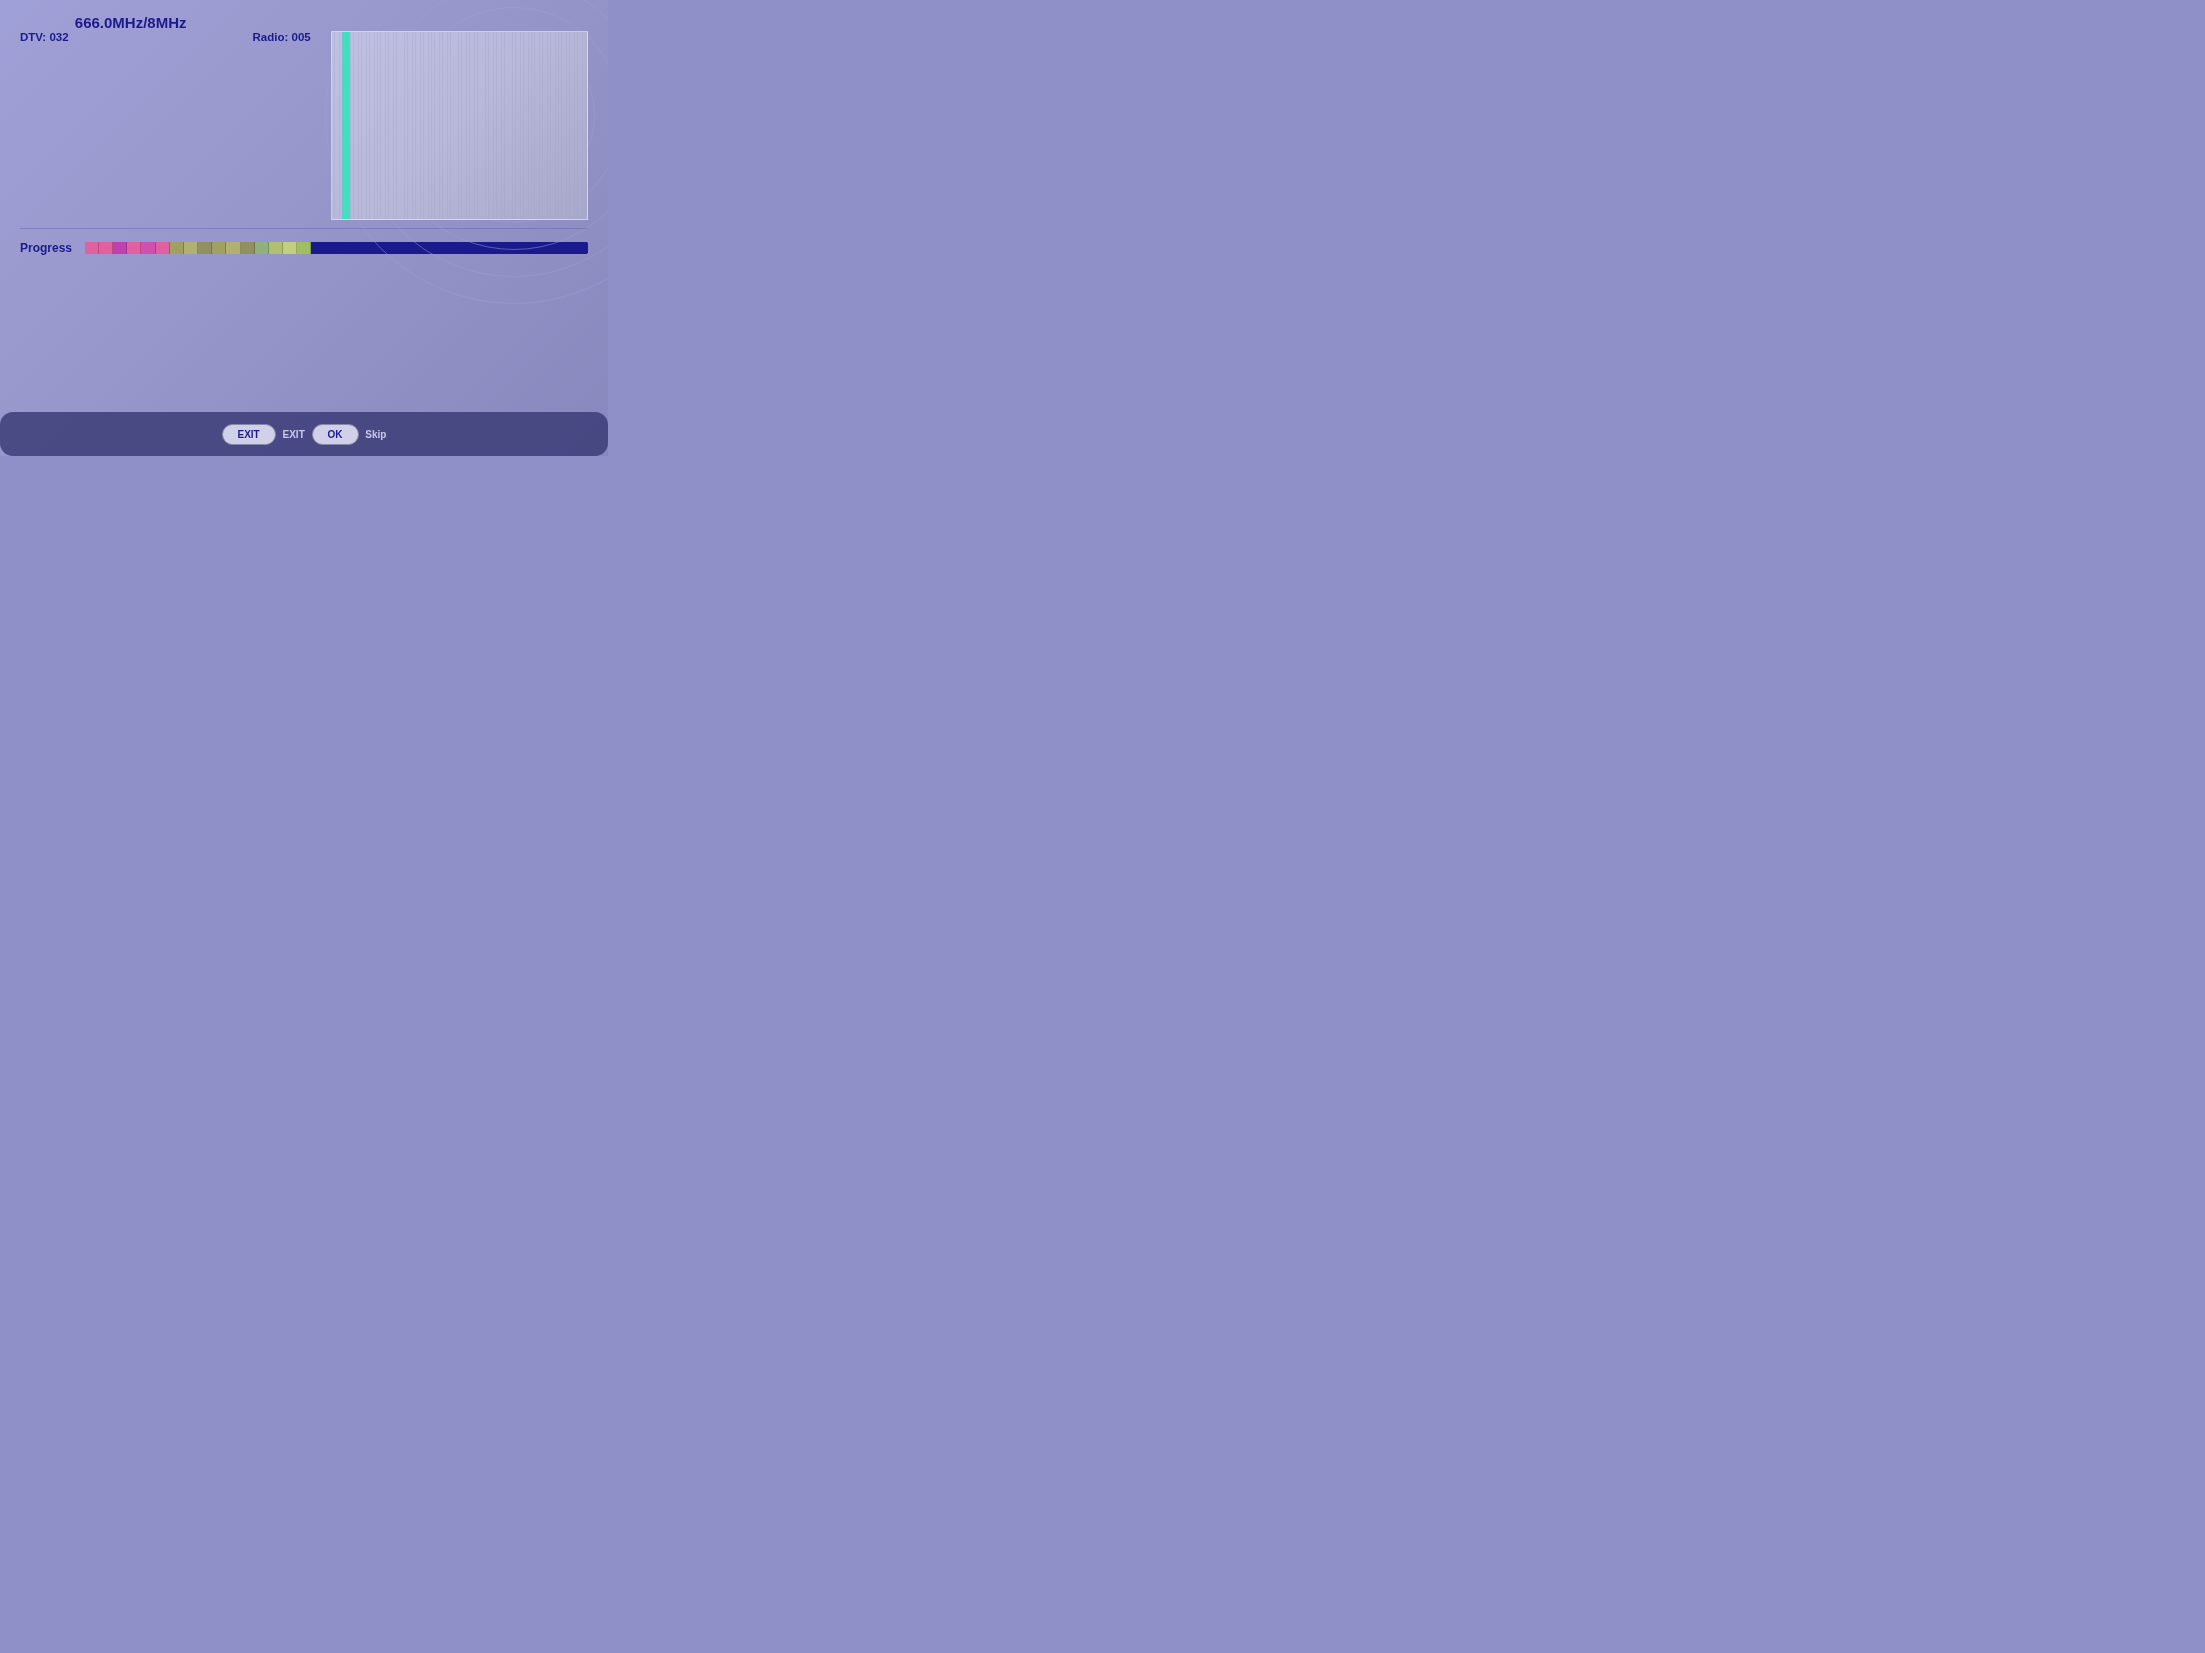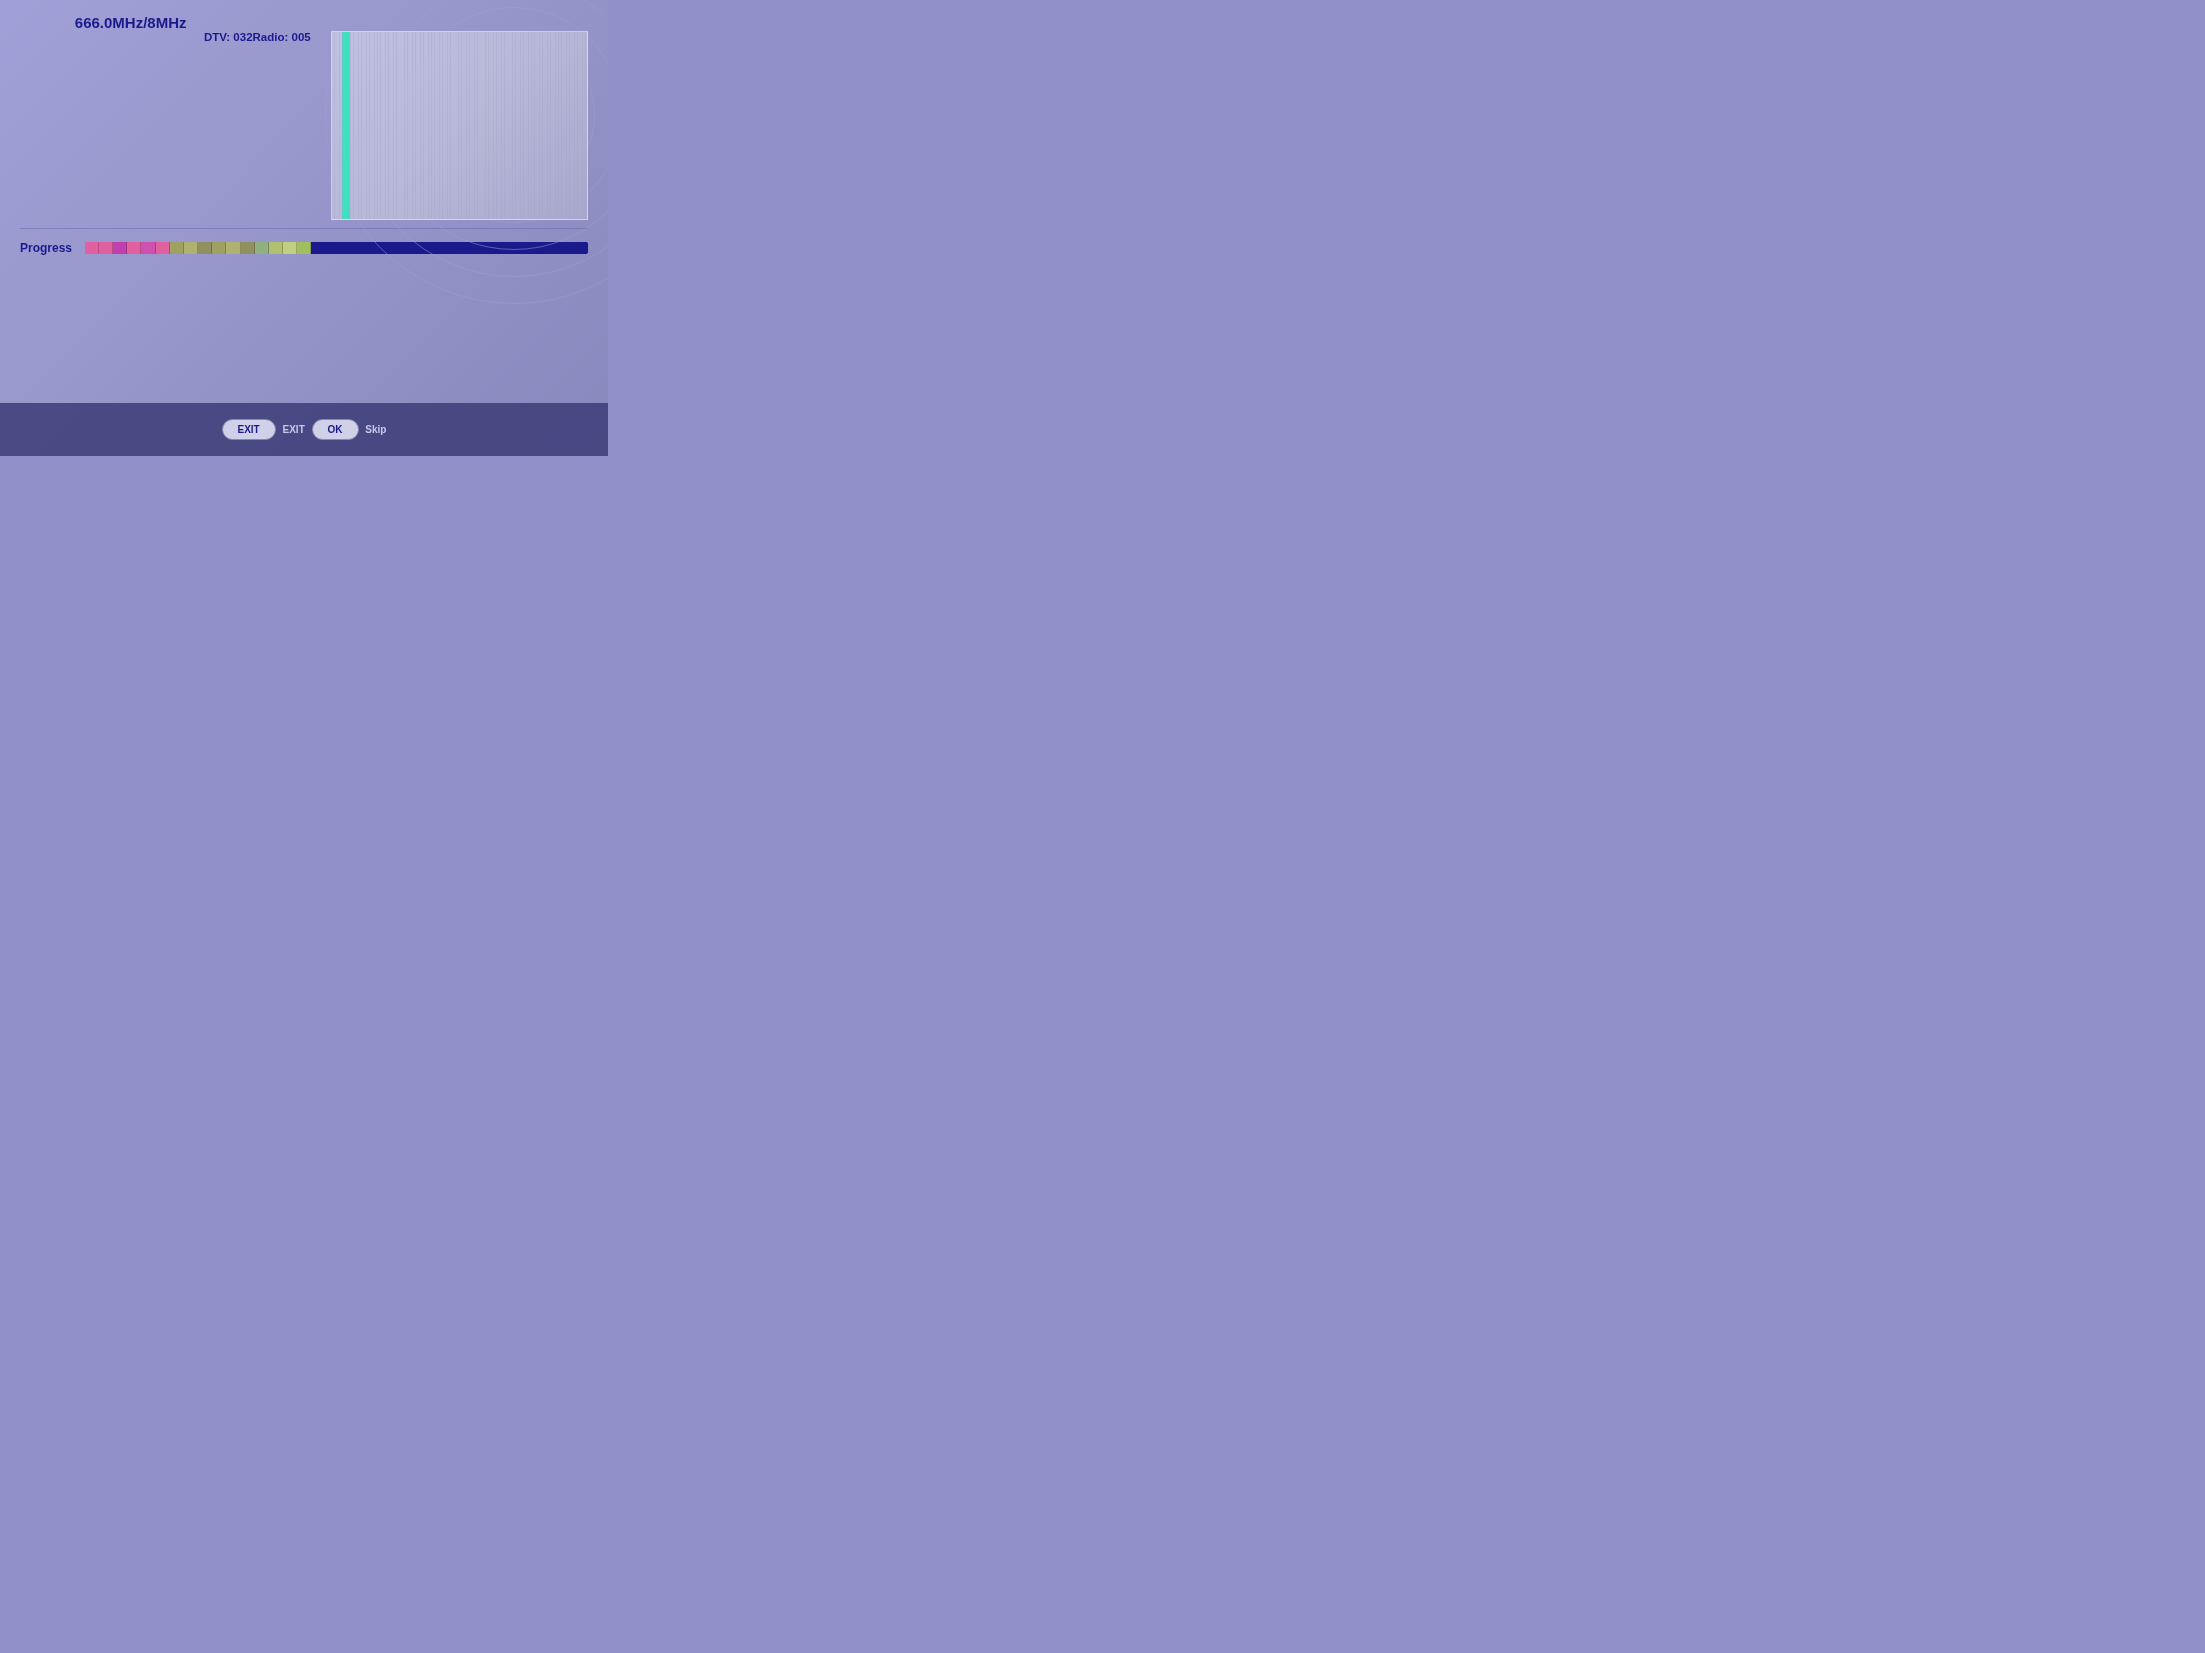--- a/index.html
+++ b/index.html
@@ -63,21 +63,21 @@
       gap: 6.8px;
       margin-bottom: 8px;
     }
 
     .left-panel {
       flex: 1;
     }
 
     .stats-row {
       display: flex;
-      justify-content: flex-end;
+      justify-content: space-between;
       margin-bottom: 6.8px;
       padding-right: 13.5px;
     }
 
     .stat {
       color: #1a1a8c;
       font-size: 11.5px;
       font-weight: bold;
     }
 
@@ -171,26 +171,27 @@
       width: 55%;
       background: #1a1a8c;
       border-radius: 0 1.4px 1.4px 0;
     }
 
     .bottom-bar {
       position: absolute;
       bottom: 0;
       left: 0;
       right: 0;
-      height: 53px;
+      height: 44px;
       background: rgba(60, 60, 120, 0.85);
       display: flex;
       align-items: center;
       justify-content: center;
       gap: 6.8px;
+      border-radius: 13px;
     }
 
     .btn-pill {
       background: #d0d0e8;
       border: 1.4px solid #8888aa;
       border-radius: 13.5px;
       padding: 4px 15px;
       color: #1a1a8c;
       font-size: 10px;
       font-weight: bold;

